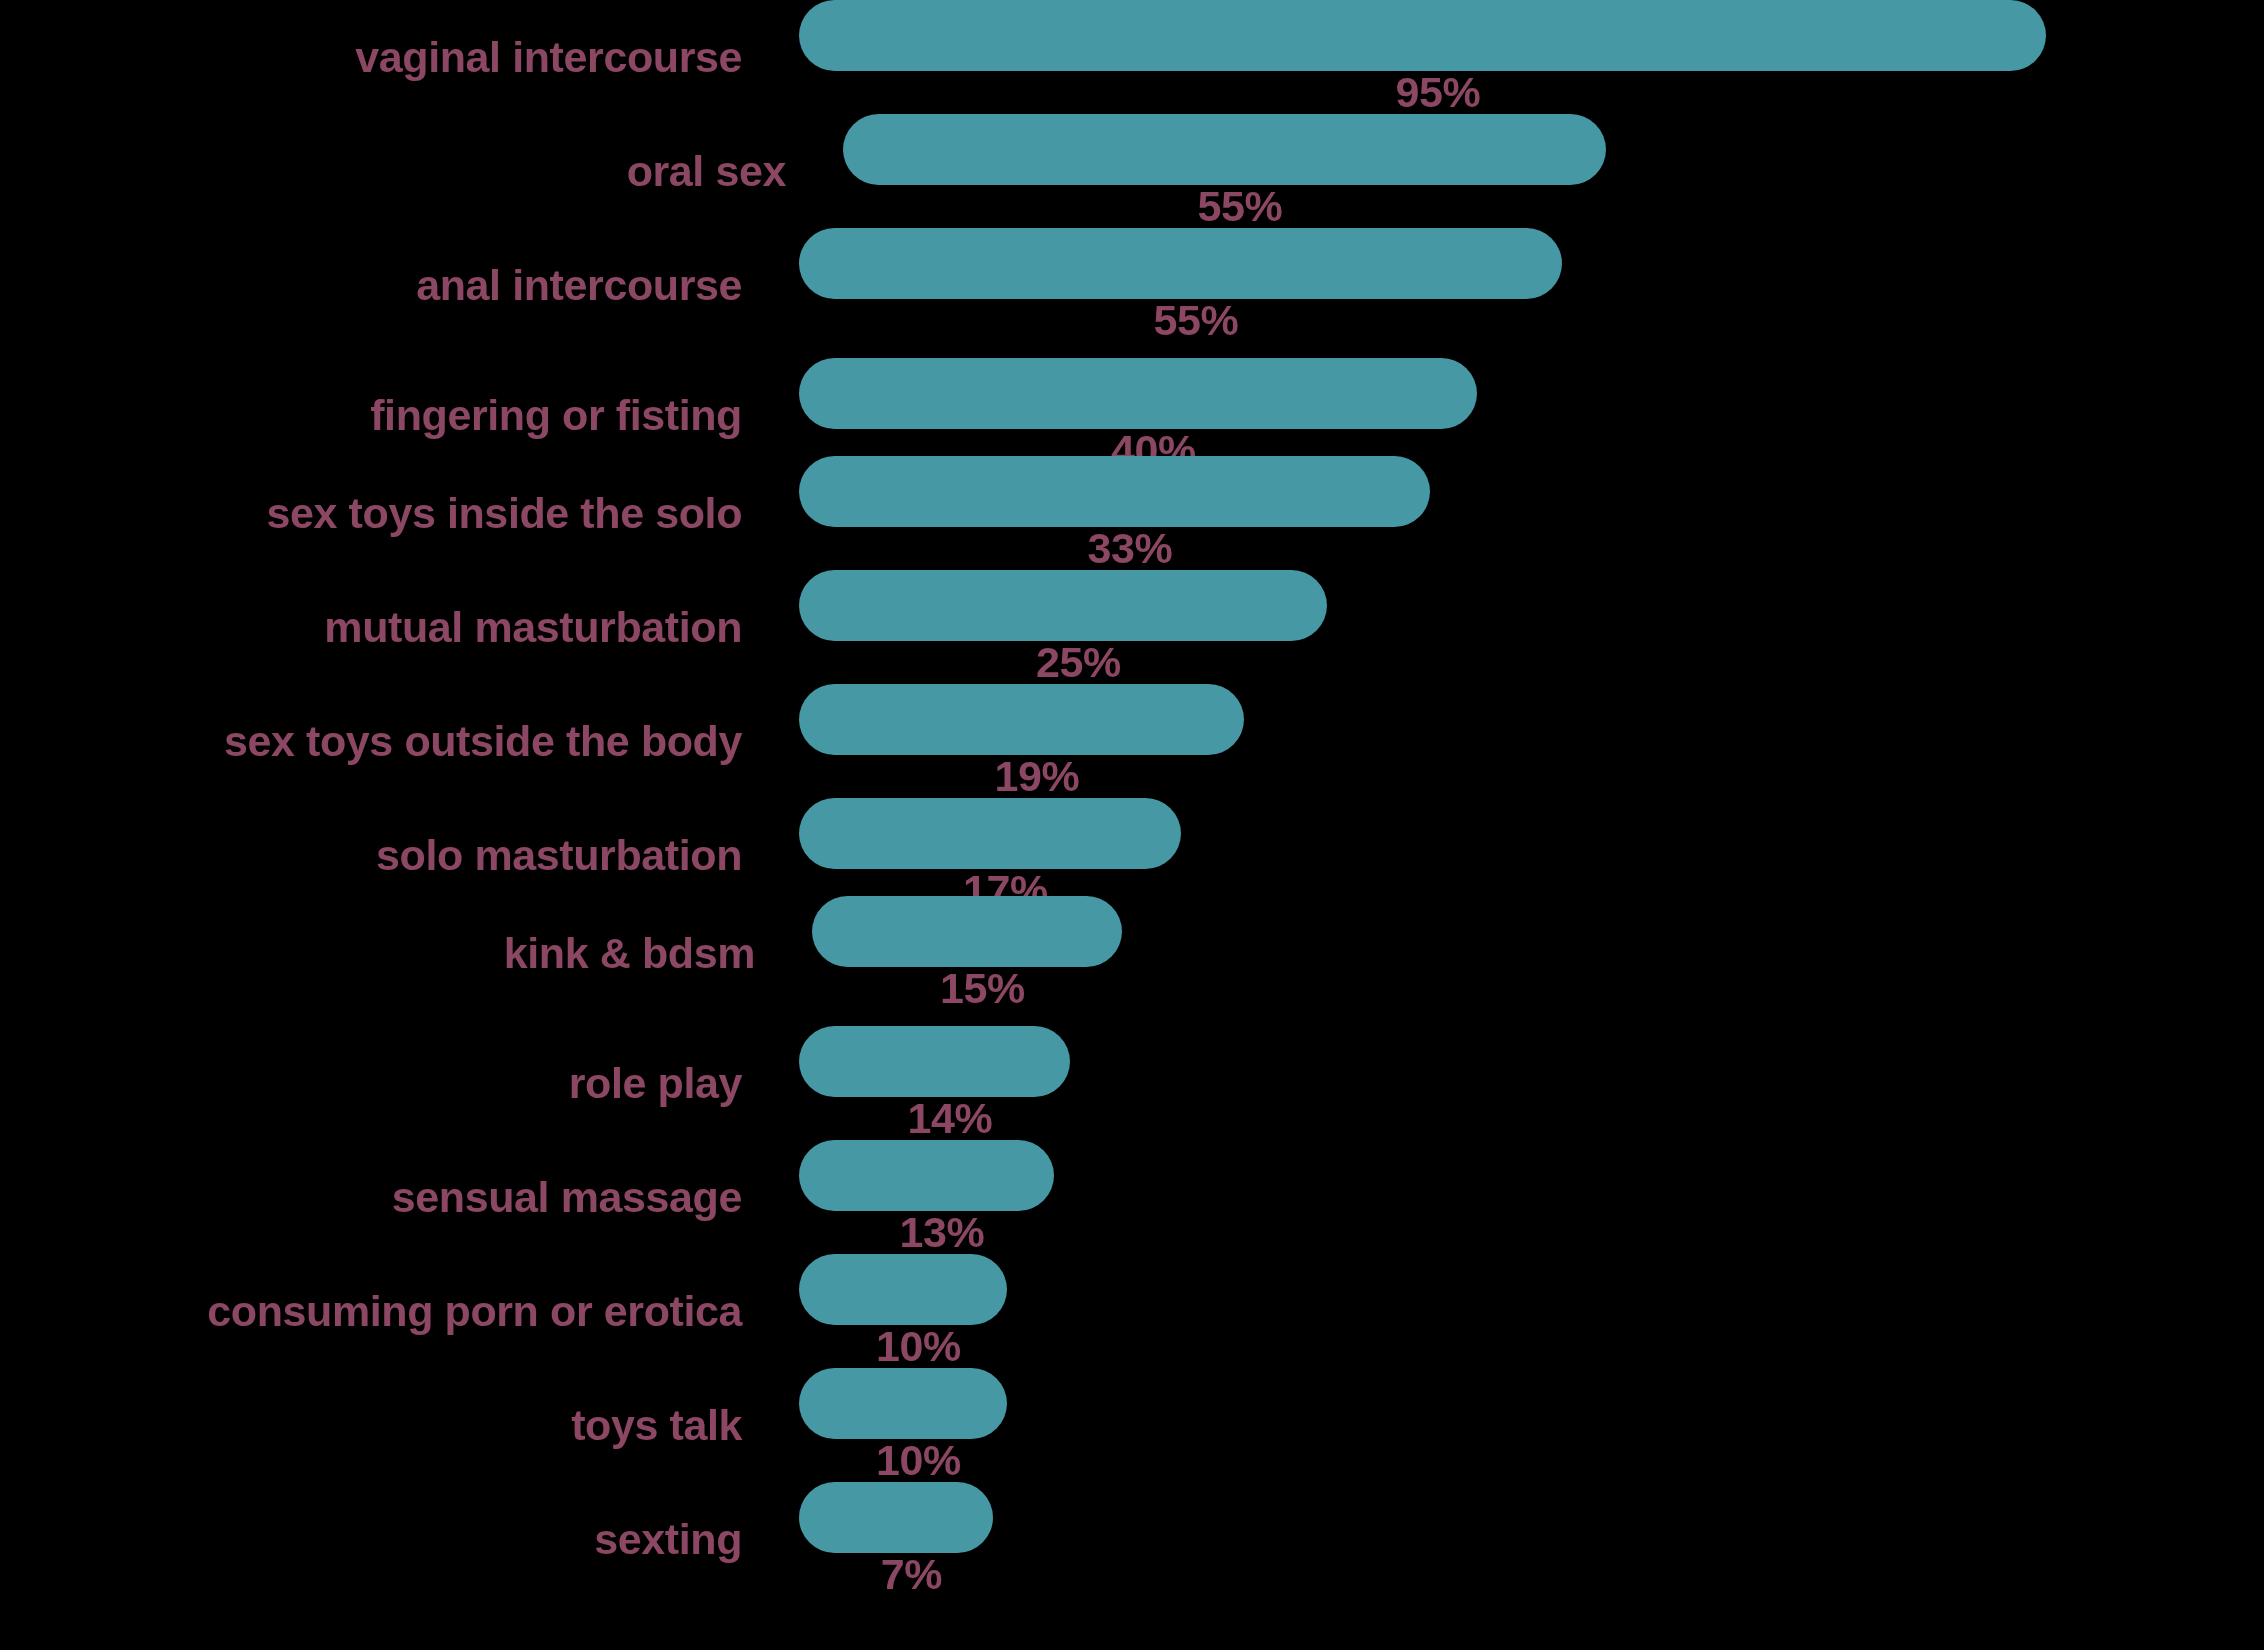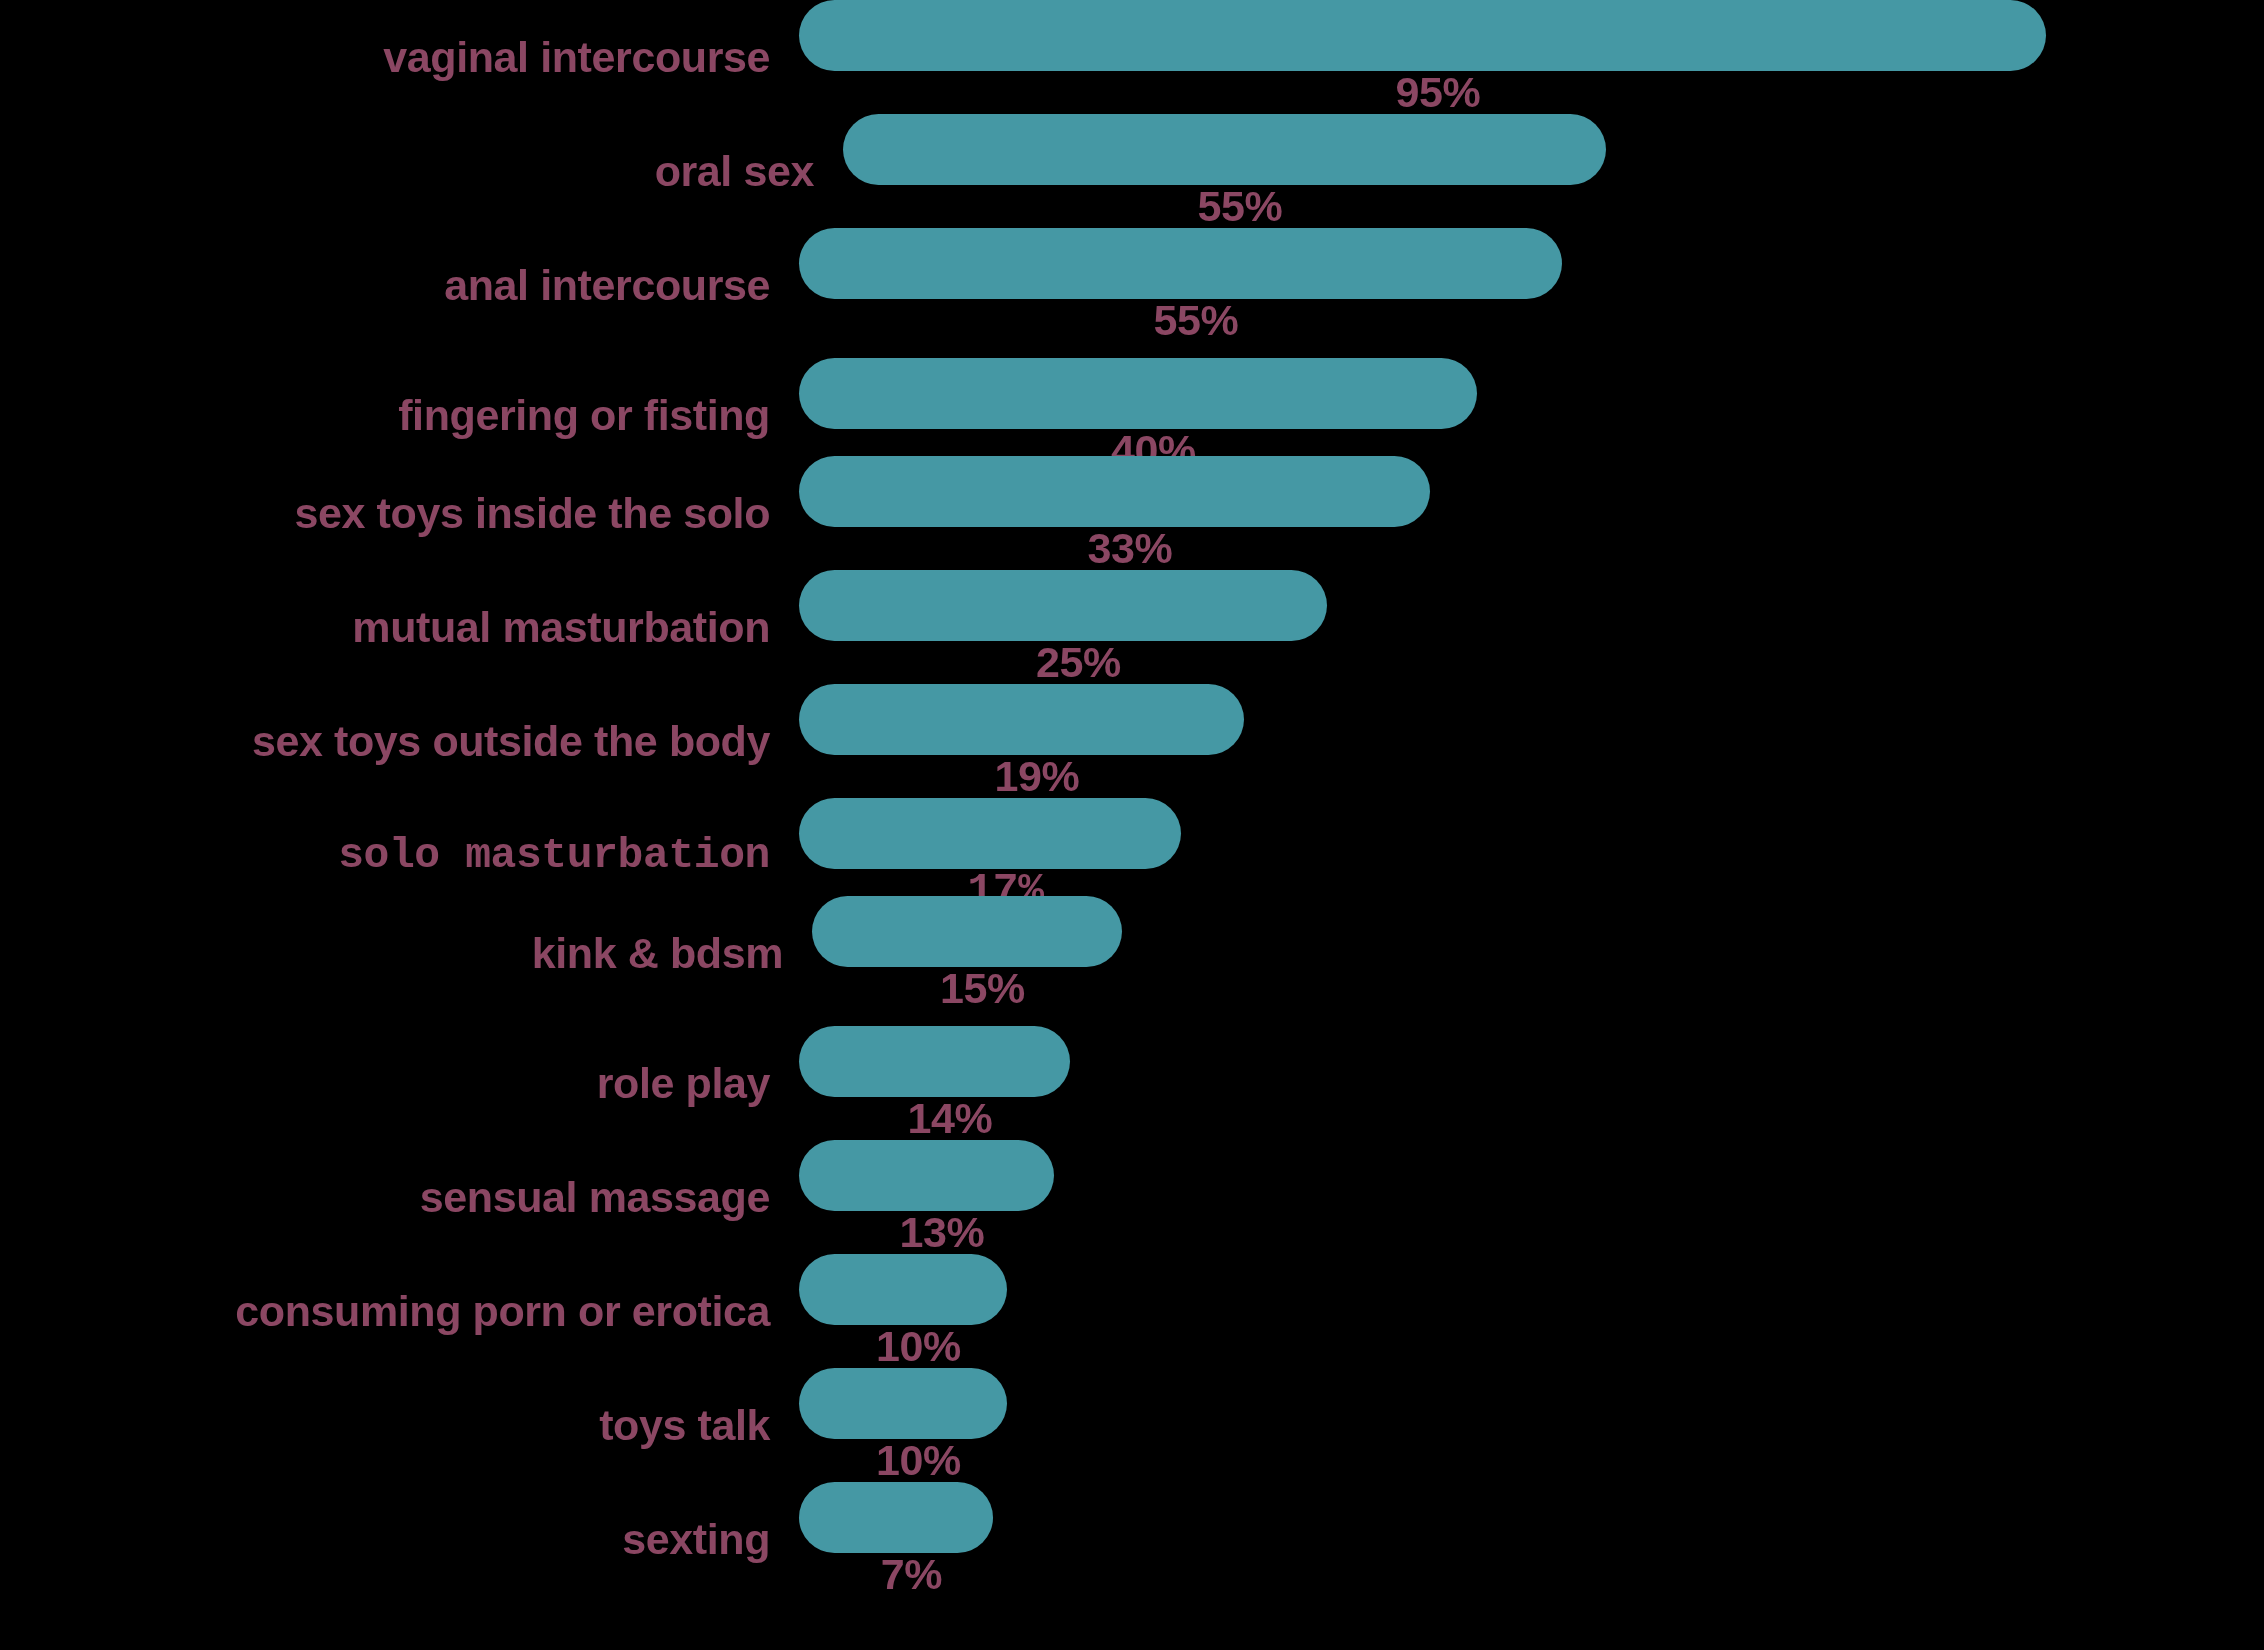--- a/index.html
+++ b/index.html
@@ -26,21 +26,20 @@
     position:absolute;
     left:0;
     width:742px;
     text-align:right;
     color:#8b4763;
     font-size:43px;
     font-weight:700;
     letter-spacing:-0.4px;
     white-space:nowrap;
     line-height:1;
-    padding-left:28px;
   }
   .bar-wrap{
     position:absolute;
     left:799px;
     top:0;
     height:114px;
     display:flex;
     align-items:center;
     flex-direction:column;
   }
@@ -105,21 +104,21 @@
         <div class="value-label">25%</div>
       </div>
     </div>
     <div class="row" style="top: 684px;">
       <div class="cat-label">sex toys outside the body</div>
       <div class="bar-wrap">
         <div class="bar" style="width: 445px; background: rgb(69, 152, 164);"></div>
         <div class="value-label">19%</div>
       </div>
     </div>
-    <div class="row" style="top: 798px; font-family: Liberation Mono, monospace;">
+    <div class="row" style="top: 798px;">
       <div class="cat-label">solo masturbation</div>
       <div class="bar-wrap">
         <div class="bar" style="width: 382px; background: rgb(69, 152, 164);"></div>
         <div class="value-label">17%</div>
       </div>
     </div>
     <div class="row" style="top: 896px; margin-left: 13px;">
       <div class="cat-label">kink &amp; bdsm</div>
       <div class="bar-wrap">
         <div class="bar" style="width: 310px; background: rgb(69, 152, 164);"></div>

